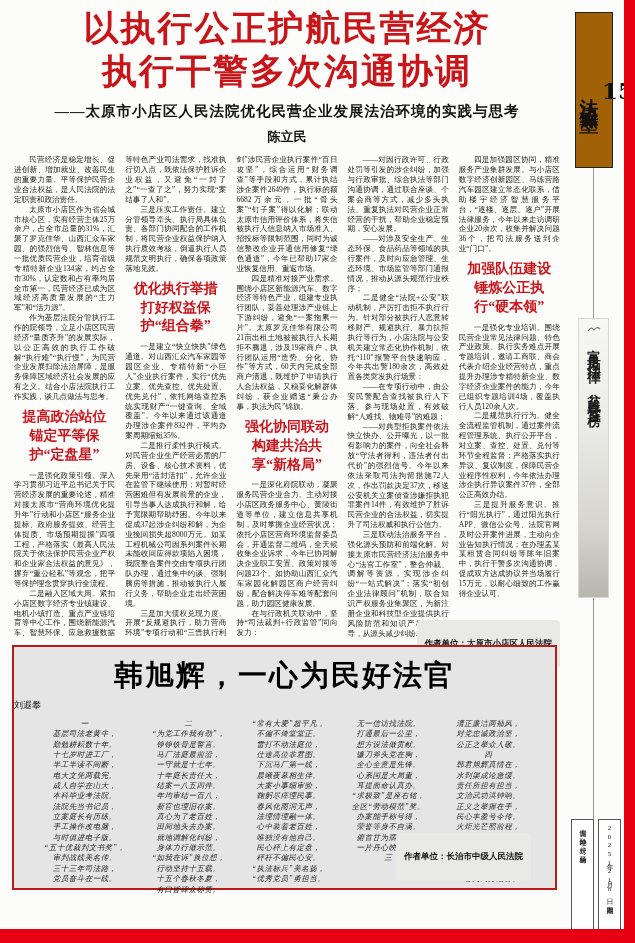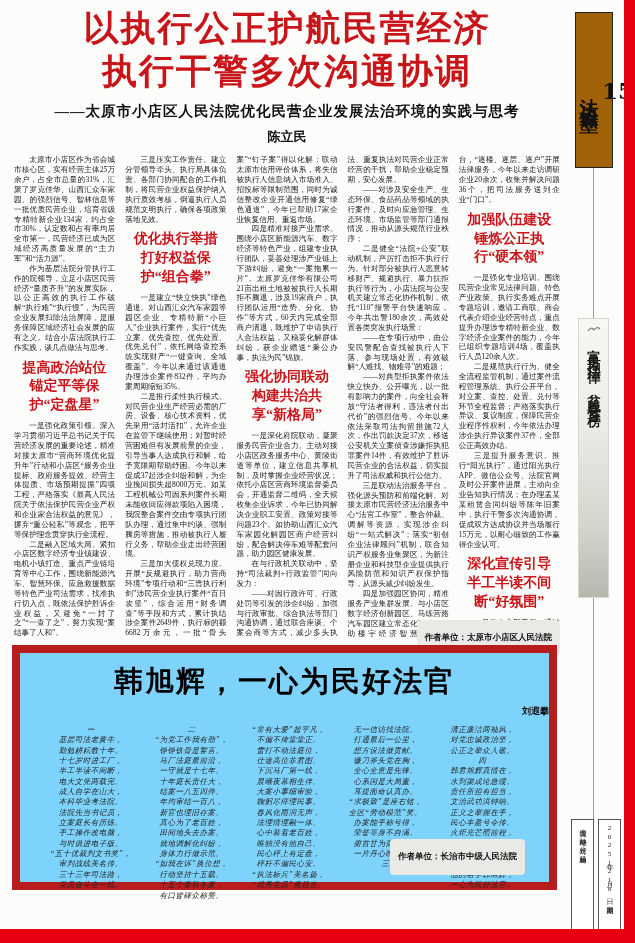--- a/index.html
+++ b/index.html
@@ -17,25 +17,25 @@
   .byline{text-align:center;font-size:13px;font-weight:bold;margin-top:7px;}
   .article-body{
     margin-top:9px;height:492px;overflow:hidden;
     column-count:5;column-gap:10px;
     font-size:7.6px;line-height:1.3;text-align:justify;color:#1a1a1a;
   }
   .article-body p{margin:0;text-indent:2em;}
   h3.sec{color:#c9151c;text-align:center;font-size:14px;line-height:1.35;margin:6px 0;font-weight:bold;break-inside:avoid;}
   h3.sec span{display:block;}
   .main-credit{position:absolute;left:14px;top:620px;width:546px;text-align:right;}
-  .credit-chip{display:inline-block;background:#e9e9e6;border-radius:4px;padding:12px 8px;font-size:8.5px;font-weight:bold;}
-  
-  #poem-box{position:absolute;left:12px;top:645px;width:545px;height:245px;border:8px solid #b91c1c;box-sizing:border-box;background:#7dd3fc;}
+  .credit-chip{display:inline-block;background:#e9e9e6;border-radius:4px;padding:18px 8px;font-size:8.5px;font-weight:bold;}
+  
+  #poem-box{position:absolute;left:12px;top:645px;width:545px;height:245px;border:2px solid #b91c1c;box-sizing:border-box;background:#e5e5e5;}
   .poem-hl{text-align:center;font-size:29px;font-weight:bold;letter-spacing:2px;margin-top:9px;color:#000;}
-  .poem-byline{text-align:right;font-size:9px;font-weight:bold;margin-top:3px;}
+  .poem-byline{text-align:left;font-size:9px;font-weight:normal;margin-top:3px;}
   .poem-cols{display:flex;justify-content:space-between;padding:7px 30px 0 30px;}
   .poem-col{white-space:pre-line;font-size:7.5px;line-height:1.38;font-style:italic;letter-spacing:0.5px;text-align:center;color:#222;}
   .poem-credit{position:absolute;right:24px;bottom:7px;}
   
   #sidebar{position:absolute;left:565px;top:0;width:58px;height:943px;}
   .edition-box{position:absolute;left:10px;top:12px;width:38px;height:156px;border:1.5px solid #222;box-sizing:border-box;
     display:flex;flex-direction:row;align-items:center;background:#a16207;}
   .edition-title{writing-mode:vertical-rl;text-orientation:upright;font-size:19px;font-weight:bold;letter-spacing:6px;margin-top:7px;}
   .edition-divider{width:66%;border-top:1px solid #888;margin:5px 0 1px 0;}
   .page-num{font-size:23px;font-weight:bold;font-family:"DejaVu Serif",serif;}
@@ -58,20 +58,21 @@
 </head>
 <body>
 
 <div id="main-article">
   <h1 class="hl">以执行公正护航民营经济</h1>
   <h1 class="hl">执行干警多次沟通协调</h1>
   <div class="subtitle">——太原市小店区人民法院优化民营企业发展法治环境的实践与思考</div>
   <div class="byline">陈立民</div>
 
   <div class="article-body">
+    <p>民营经济是稳定增长、促进创新、增加就业、改善民生的重要力量。平等保护民营企业合法权益，是人民法院的法定职责和政治责任。</p>
     <p>太原市小店区作为省会城市核心区，实有经营主体25万余户，占全市总量的31%，汇聚了罗克佳华、山西汇众车家园、的强烈信号、智林信息等一批优质民营企业，培育省级专精特新企业134家，约占全市30%，认定数和占有率均居全市第一，民营经济已成为区域经济高质量发展的“主力军”和“活力源”。</p>
     <p>作为基层法院分管执行工作的院领导，立足小店区民营经济“量质齐升”的发展实际，以公正高效的执行工作破解“执行难”“执行慢”，为民营企业发展扫除法治屏障，是服务保障区域经济社会发展的应有之义。结合小店法院执行工作实践，谈几点做法与思考。</p>
 
     <h3 class="sec">
       <span>提高政治站位</span>
       <span>锚定平等保护“定盘星”</span>
     </h3>
     <p>一是强化政策引领。深入学习贯彻习近平总书记关于民营经济发展的重要论述，精准对接太原市“营商环境优化提升年”行动和小店区“服务企业提标、政府服务提效、经营主体提质、市场预期提振”四项工程，严格落实《最高人民法院关于依法保护民营企业产权和企业家合法权益的意见》，摒弃“重公轻私”等观念，把平等保护理念贯穿执行全流程。</p>
     <p>二是融入区域大局。紧扣小店区数字经济专业镇建设、电机小镇打造、重点产业链培育等中心工作，围绕新能源汽车、智慧环保、应急救援数据等特色产业司法需求，找准执行切入点，既依法保护胜诉企业权益，又避免“一封了之”“一查了之”，努力实现“案结事了人和”。</p>
     <p>三是压实工作责任。建立分管领导牵头、执行局具体负责、各部门协同配合的工作机制，将民营企业权益保护纳入执行质效考核，倒逼执行人员规范文明执行，确保各项政策落地见效。</p>

